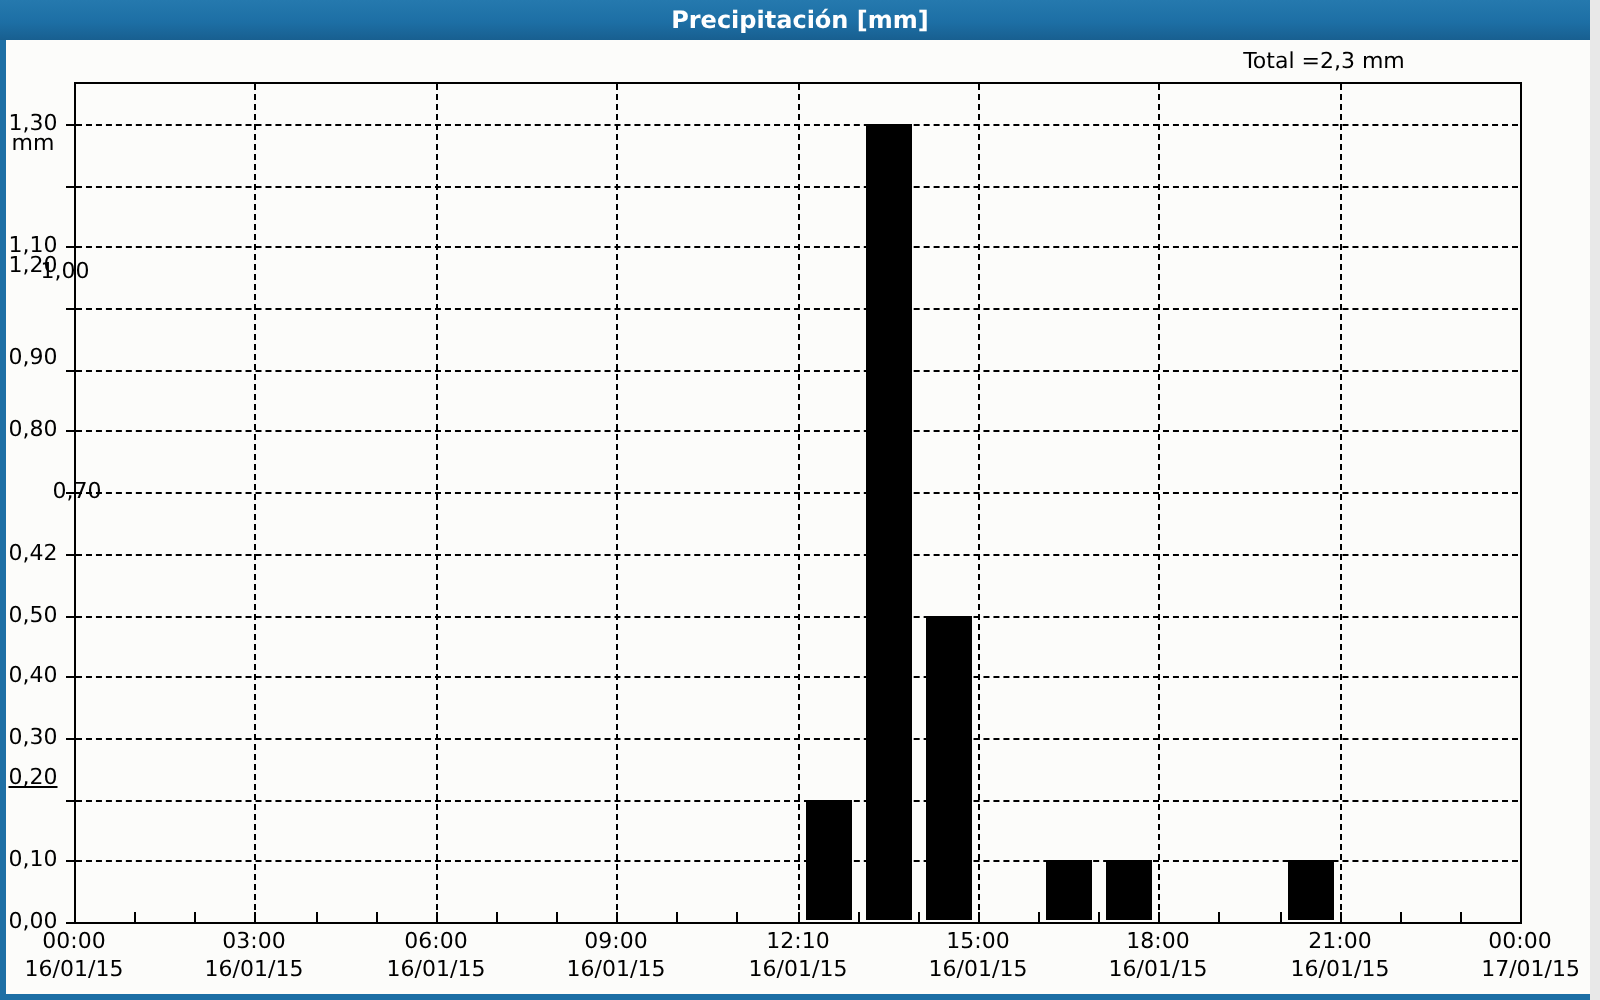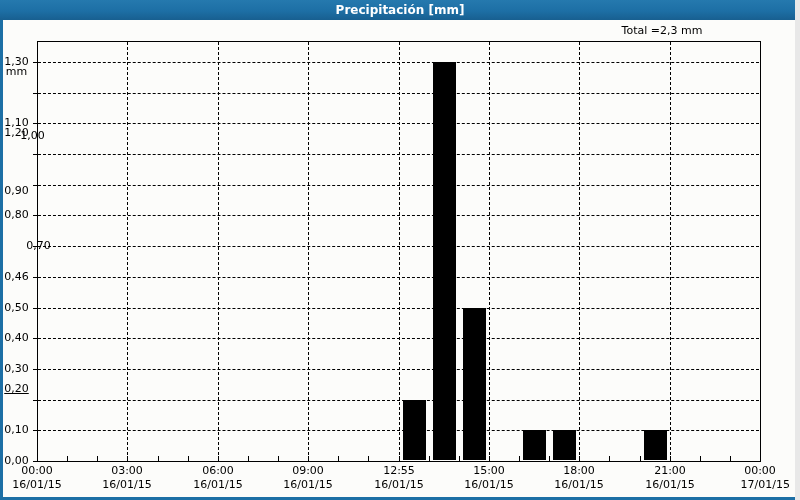--- a/index.html
+++ b/index.html
@@ -52,30 +52,30 @@
       <div class="tick" style="left: 33px; top: 369px; width: 4px; height: 1px;"></div>
       <div class="lbl right" style="left: 0px; top: 362px; width: 33px;">0,30</div>
       <div class="hgrid" style="left: 38px; top: 338px; width: 721px;"></div>
       <div class="tick" style="left: 33px; top: 338px; width: 4px; height: 1px;"></div>
       <div class="lbl right" style="left: 0px; top: 331px; width: 33px;">0,40</div>
       <div class="hgrid" style="left: 38px; top: 308px; width: 721px;"></div>
       <div class="tick" style="left: 33px; top: 308px; width: 4px; height: 1px;"></div>
       <div class="lbl right" style="left: 0px; top: 301px; width: 33px;">0,50</div>
       <div class="hgrid" style="left: 38px; top: 277px; width: 721px;"></div>
       <div class="tick" style="left: 33px; top: 277px; width: 4px; height: 1px;"></div>
-      <div class="lbl right" style="left: 0px; top: 270px; width: 33px;">0,46</div>
+      <div class="lbl right" style="left: 0px; top: 270px; width: 33px;">0,42</div>
       <div class="hgrid" style="left: 38px; top: 246px; width: 721px;"></div>
       <div class="tick" style="left: 33px; top: 246px; width: 4px; height: 1px;"></div>
       <div class="lbl right" style="left: 0px; top: 239px; width: 33px; margin-left: 22px;">0,70</div>
       <div class="hgrid" style="left: 38px; top: 215px; width: 721px;"></div>
       <div class="tick" style="left: 33px; top: 215px; width: 4px; height: 1px;"></div>
       <div class="lbl right" style="left: 0px; top: 208px; width: 33px;">0,80</div>
       <div class="hgrid" style="left: 38px; top: 185px; width: 721px;"></div>
       <div class="tick" style="left: 33px; top: 185px; width: 4px; height: 1px;"></div>
-      <div class="lbl right" style="left: 0px; top: 184px; width: 33px;">0,90</div>
+      <div class="lbl right" style="left: 0px; top: 172px; width: 33px;">0,90</div>
       <div class="hgrid" style="left: 38px; top: 154px; width: 721px;"></div>
       <div class="tick" style="left: 33px; top: 154px; width: 4px; height: 1px;"></div>
       <div class="lbl right" style="left: 0px; top: 129px; width: 33px; padding-left: 16px;">1,00</div>
       <div class="hgrid" style="left: 38px; top: 123px; width: 721px;"></div>
       <div class="tick" style="left: 33px; top: 123px; width: 4px; height: 1px;"></div>
       <div class="lbl right" style="left: 0px; top: 116px; width: 33px;">1,10</div>
       <div class="hgrid" style="left: 38px; top: 93px; width: 721px;"></div>
       <div class="tick" style="left: 33px; top: 93px; width: 4px; height: 1px;"></div>
       <div class="lbl right" style="left: 0px; top: 86px; width: 33px; margin-top: 40px;">1,20</div>
       <div class="hgrid" style="left: 38px; top: 62px; width: 721px;"></div>
@@ -86,21 +86,21 @@
       <div class="vgrid" style="left: 127px; top: 42px; height: 418px;"></div>
       <div class="lbl center" style="left: 97px; top: 464px; width: 60px;">03:00</div>
       <div class="lbl center" style="left: 97px; top: 478px; width: 60px;">16/01/15</div>
       <div class="vgrid" style="left: 218px; top: 42px; height: 418px;"></div>
       <div class="lbl center" style="left: 188px; top: 464px; width: 60px;">06:00</div>
       <div class="lbl center" style="left: 188px; top: 478px; width: 60px;">16/01/15</div>
       <div class="vgrid" style="left: 308px; top: 42px; height: 418px;"></div>
       <div class="lbl center" style="left: 278px; top: 464px; width: 60px;">09:00</div>
       <div class="lbl center" style="left: 278px; top: 478px; width: 60px;">16/01/15</div>
       <div class="vgrid" style="left: 399px; top: 42px; height: 418px;"></div>
-      <div class="lbl center" style="left: 369px; top: 464px; width: 60px;">12:55</div>
+      <div class="lbl center" style="left: 369px; top: 464px; width: 60px;">12:10</div>
       <div class="lbl center" style="left: 369px; top: 478px; width: 60px;">16/01/15</div>
       <div class="vgrid" style="left: 489px; top: 42px; height: 418px;"></div>
       <div class="lbl center" style="left: 459px; top: 464px; width: 60px;">15:00</div>
       <div class="lbl center" style="left: 459px; top: 478px; width: 60px;">16/01/15</div>
       <div class="vgrid" style="left: 579px; top: 42px; height: 418px;"></div>
       <div class="lbl center" style="left: 549px; top: 464px; width: 60px;">18:00</div>
       <div class="lbl center" style="left: 549px; top: 478px; width: 60px;">16/01/15</div>
       <div class="vgrid" style="left: 670px; top: 42px; height: 418px;"></div>
       <div class="lbl center" style="left: 640px; top: 464px; width: 60px;">21:00</div>
       <div class="lbl center" style="left: 640px; top: 478px; width: 60px;">16/01/15</div>

